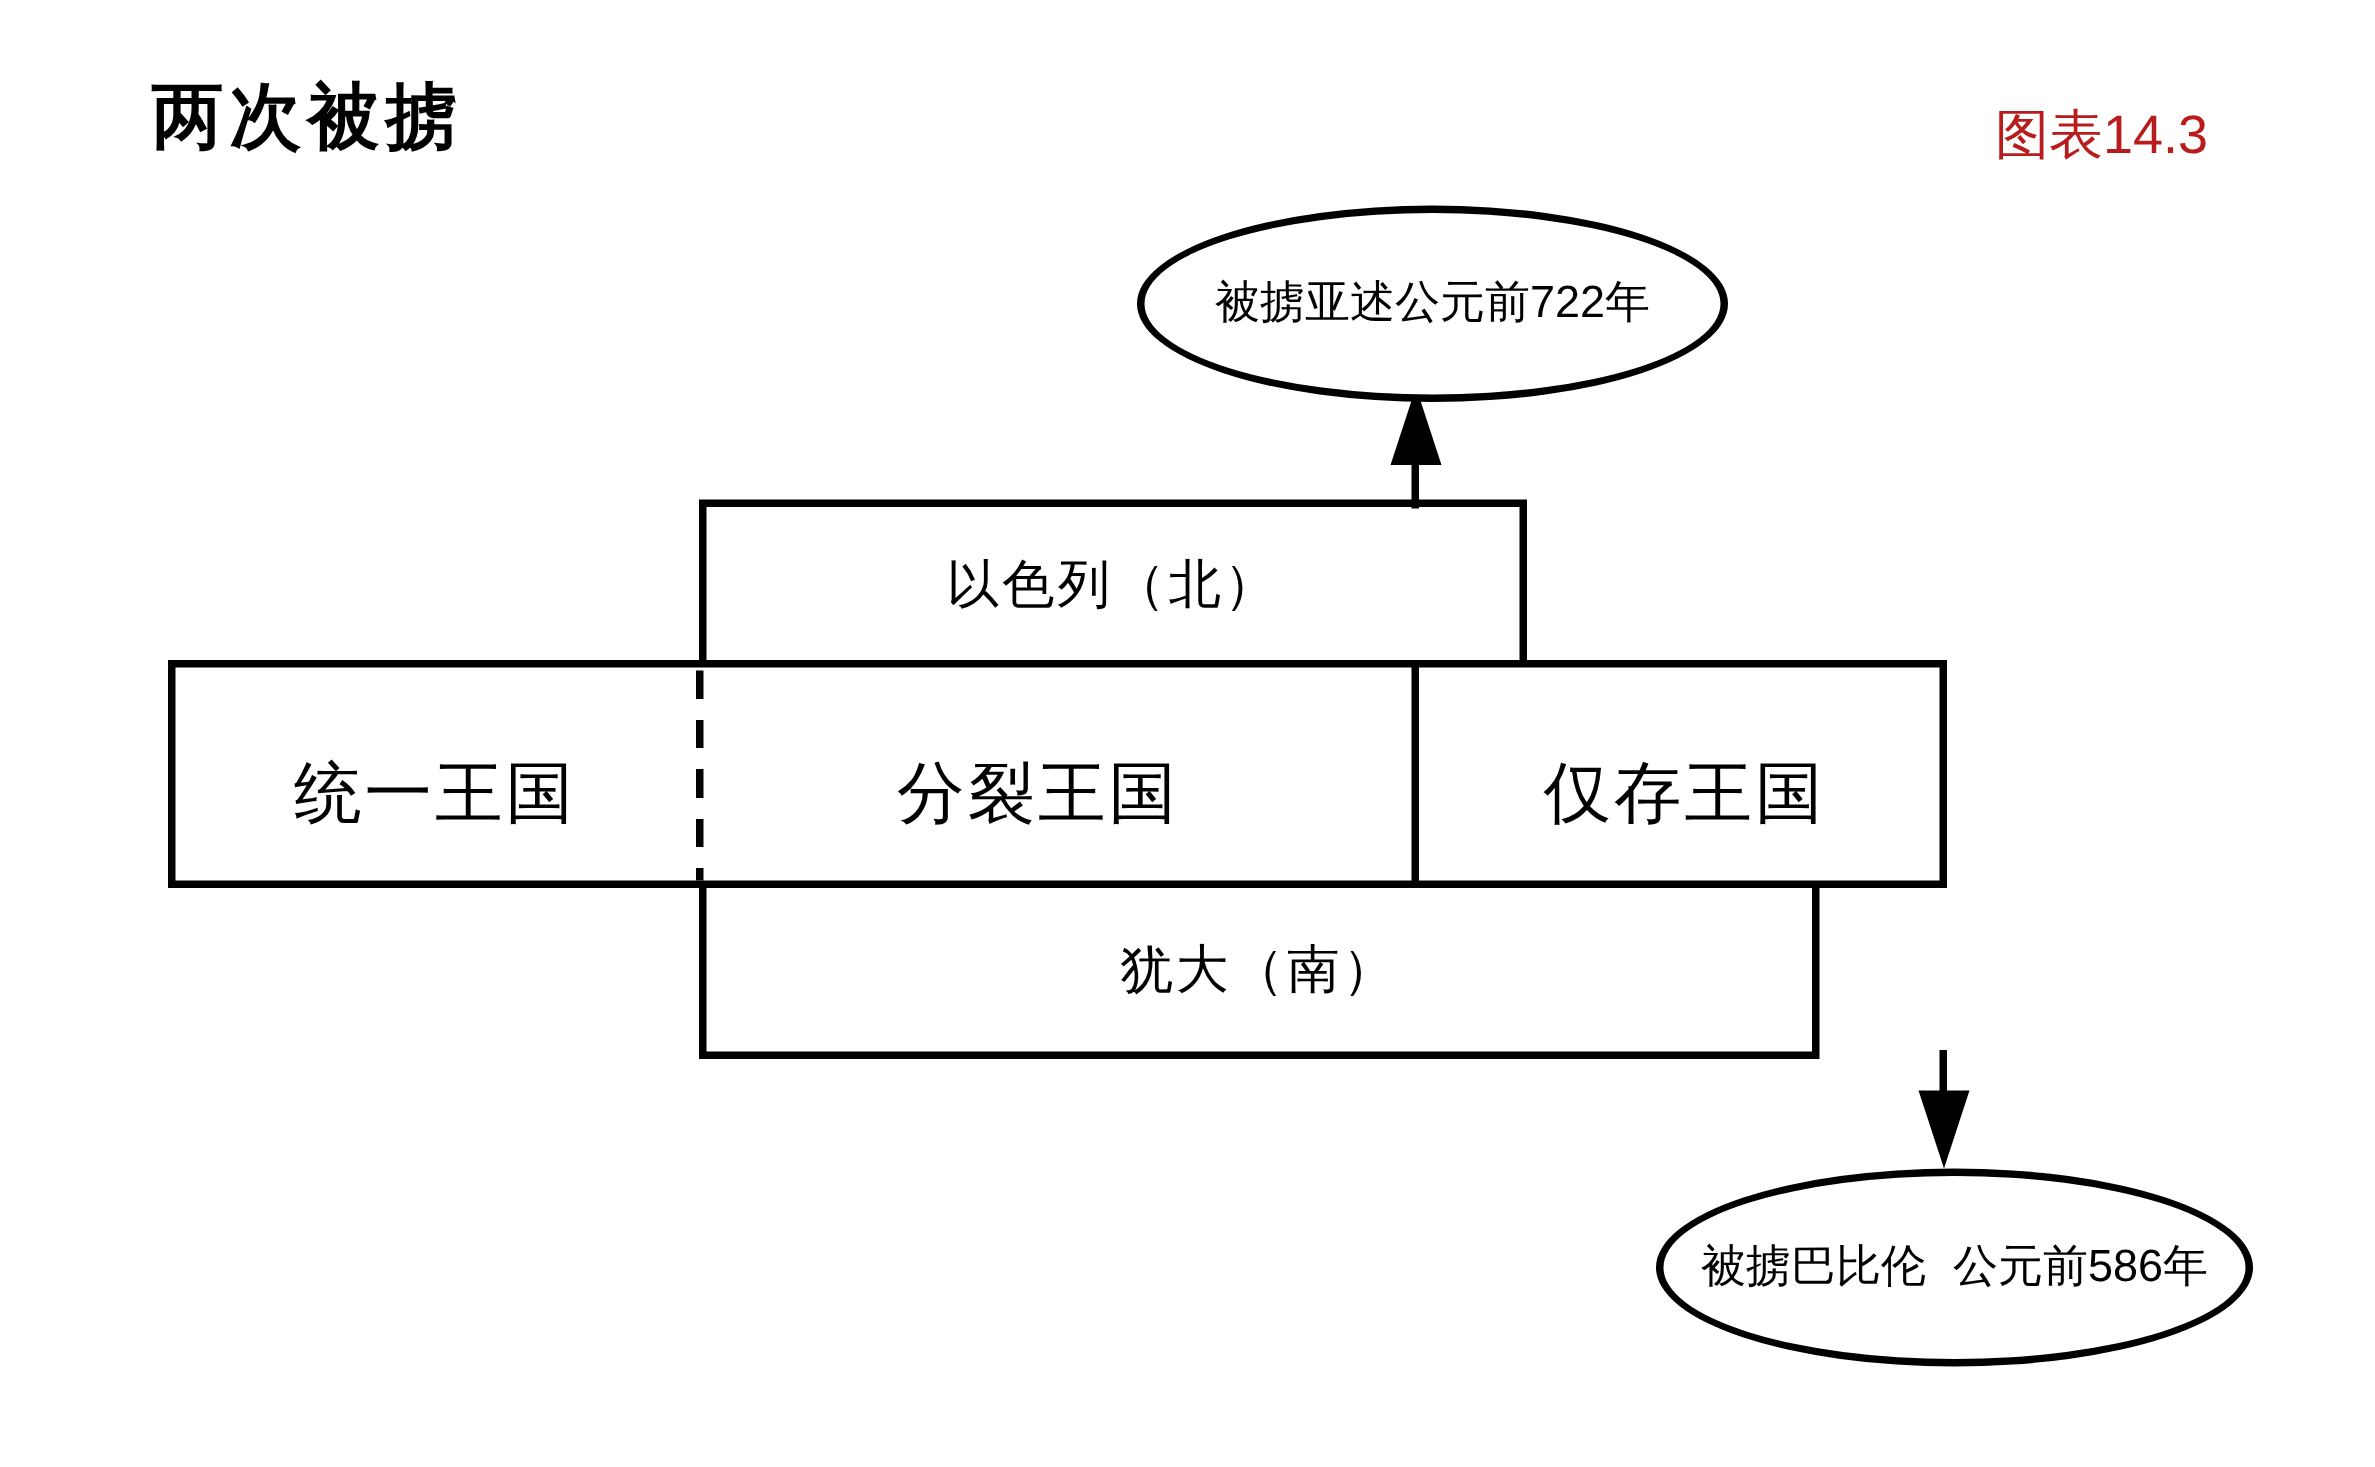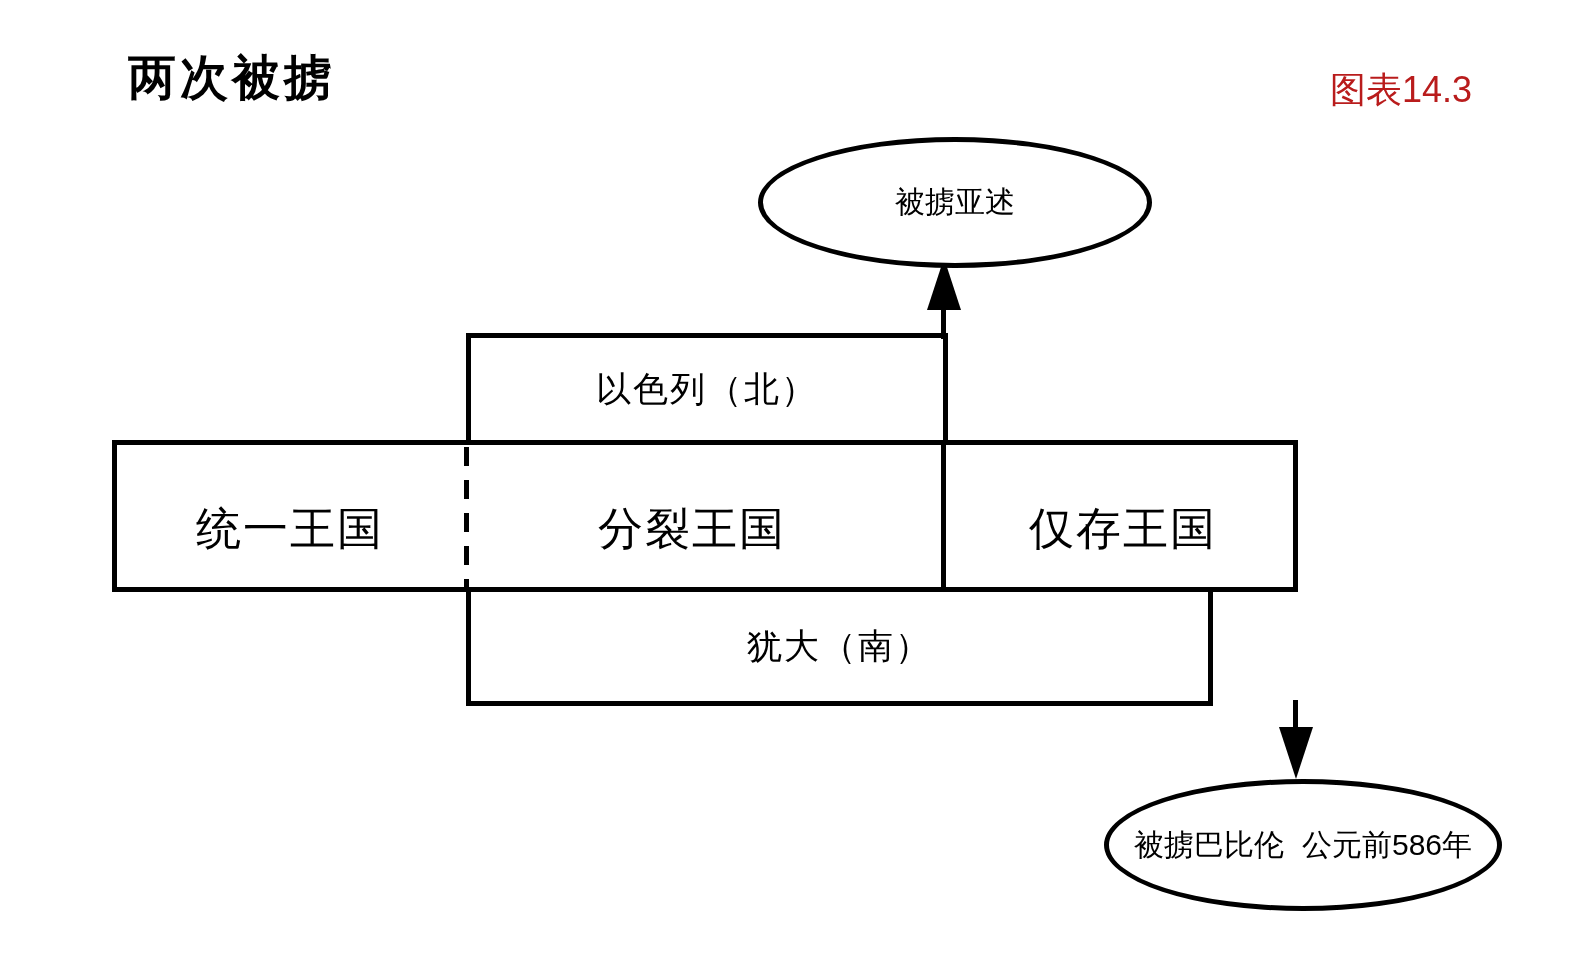--- a/index.html
+++ b/index.html
@@ -11,21 +11,21 @@
   .canvas {
     position: relative;
     width: 1583px;
     height: 978px;
     background: #ffffff;
     color: #000000;
     overflow: hidden;
   }
   .title {
     position: absolute;
-    left: 128px;
+    left: 101px;
     top: 46px;
     font-size: 48px;
     font-weight: 800;
     letter-spacing: 4px;
     color: #000000;
   }
   .figure-label {
     position: absolute;
     left: 1330px;
     top: 66px;
@@ -53,21 +53,21 @@
     position: absolute;
     border: 5px solid #000000;
     background: #ffffff;
     display: flex;
     align-items: center;
     justify-content: center;
     font-size: 35px;
     letter-spacing: 2px;
     box-sizing: border-box;
   }
-  .israel-box { left: 466px; top: 333px; width: 482px; height: 112px; z-index: 1; }
+  .israel-box { left: 466px; top: 333px; width: 552px; height: 112px; z-index: 1; }
   .main-bar   { left: 112px; top: 440px; width: 1186px; height: 152px; z-index: 2; }
   .judah-box  { left: 466px; top: 587px; width: 747px; height: 119px; z-index: 1; }
 
   .section-label {
     position: absolute;
     top: 440px;
     height: 177px;
     display: flex;
     align-items: center;
     justify-content: center;
@@ -137,20 +137,21 @@
 <body>
 
 <div class="canvas">
 
   <div class="title">两次被掳</div>
 
   <div class="figure-label">图表14.3</div>
 
   <div class="ellipse top-ellipse">
     <div>被掳亚述</div>
+    <div>公元前722年</div>
   </div>
 
   <div class="arrow-shaft up-shaft"></div>
   <div class="arrow-head up-head"></div>
 
   <div class="box israel-box">
     <span>
       <span>以色列</span><span class="suffix">（北）</span>
     </span>
   </div>

